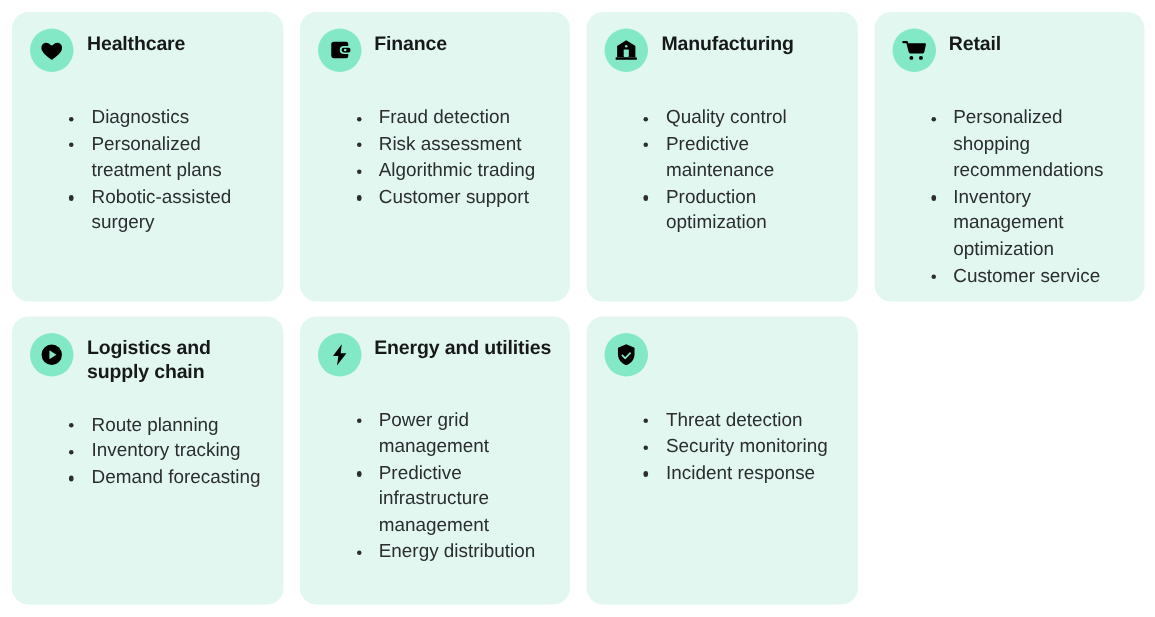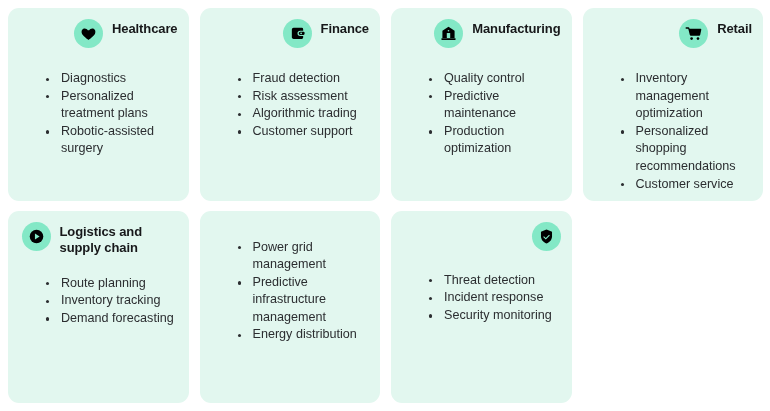--- a/index.html
+++ b/index.html
@@ -32,21 +32,20 @@
     padding: 10px 11px 10px 12px;
     overflow: hidden;
     display: flex;
     flex-direction: column;
   }
   .card-head {
     display: flex;
     align-items: flex-start;
     gap: 9px;
     min-height: 36px;
-    justify-content: flex-end;
   }
   .badge {
     flex: 0 0 auto;
     width: 29px;
     height: 29px;
     border-radius: 50%;
     background: #83e8c6;
     display: flex;
     align-items: center;
     justify-content: center;
@@ -156,22 +155,22 @@
       <span class="badge">
         <svg width="17" height="17" viewBox="0 0 24 24">
             <path fill="#000" d="M1.8 3.2h2.9c.7 0 1.3.5 1.45 1.2l.2 1H22a1 1 0 0 1 .98 1.2l-1.5 7A1.6 1.6 0 0 1 19.9 15H8.3a1.6 1.6 0 0 1-1.57-1.28L4.6 5.4H1.8a1.1 1.1 0 0 1 0-2.2z"></path>
             <circle cx="9.3" cy="19.2" r="1.85" fill="#000"></circle>
             <circle cx="18.3" cy="19.2" r="1.85" fill="#000"></circle>
           </svg>
       </span>
       <div class="card-title">Retail</div>
     </div>
     <ul class="bullets">
+      <li>Personalized shopping recommendations</li>
       <li>Inventory management optimization</li>
-      <li>Personalized shopping recommendations</li>
       <li>Customer service</li>
     </ul>
   </div>
 
   <div class="card row-bottom">
     <div class="card-head title-2line">
       <span class="badge">
         <svg width="17" height="17" viewBox="0 0 24 24">
             <circle cx="12" cy="12" r="9.6" fill="#000"></circle>
             <path fill="#83e8c6" d="M9.8 7.8 16.4 12l-6.6 4.2z"></path>
@@ -180,37 +179,45 @@
       <div class="card-title">Logistics and supply chain</div>
     </div>
     <ul class="bullets">
       <li>Route planning</li>
       <li>Inventory tracking</li>
       <li>Demand forecasting</li>
     </ul>
   </div>
 
   <div class="card row-bottom">
+    <div class="card-head title-2line">
+      <span class="badge">
+        <svg width="17" height="17" viewBox="0 0 24 24">
+            <path fill="#000" d="M13.9 2 5.6 13.1h5.1L9.4 22l8.9-11.4h-5.4z"></path>
+          </svg>
+      </span>
+      <div class="card-title">Energy and utilities</div>
+    </div>
     <ul class="bullets">
       <li>Power grid management</li>
       <li>Predictive infrastructure management</li>
       <li>Energy distribution</li>
     </ul>
   </div>
 
   <div class="card row-bottom">
     <div class="card-head title-2line">
       <span class="badge">
         <svg width="17" height="17" viewBox="0 0 24 24">
             <path fill="#000" d="M12 2.2 4.2 5.3v6.2c0 4.6 3.2 8.6 7.8 10.3 4.6-1.7 7.8-5.7 7.8-10.3V5.3z"></path>
             <path fill="#83e8c6" d="m8.4 11.6 2.6 2.5 4.6-4.6 1.1 1.1-5.7 5.8-3.7-3.6z"></path>
           </svg>
       </span>
     </div>
     <ul class="bullets">
       <li>Threat detection</li>
+      <li>Security monitoring</li>
       <li>Incident response</li>
-      <li>Security monitoring</li>
     </ul>
   </div>
 
 
 </div>
 
 </body></html>

